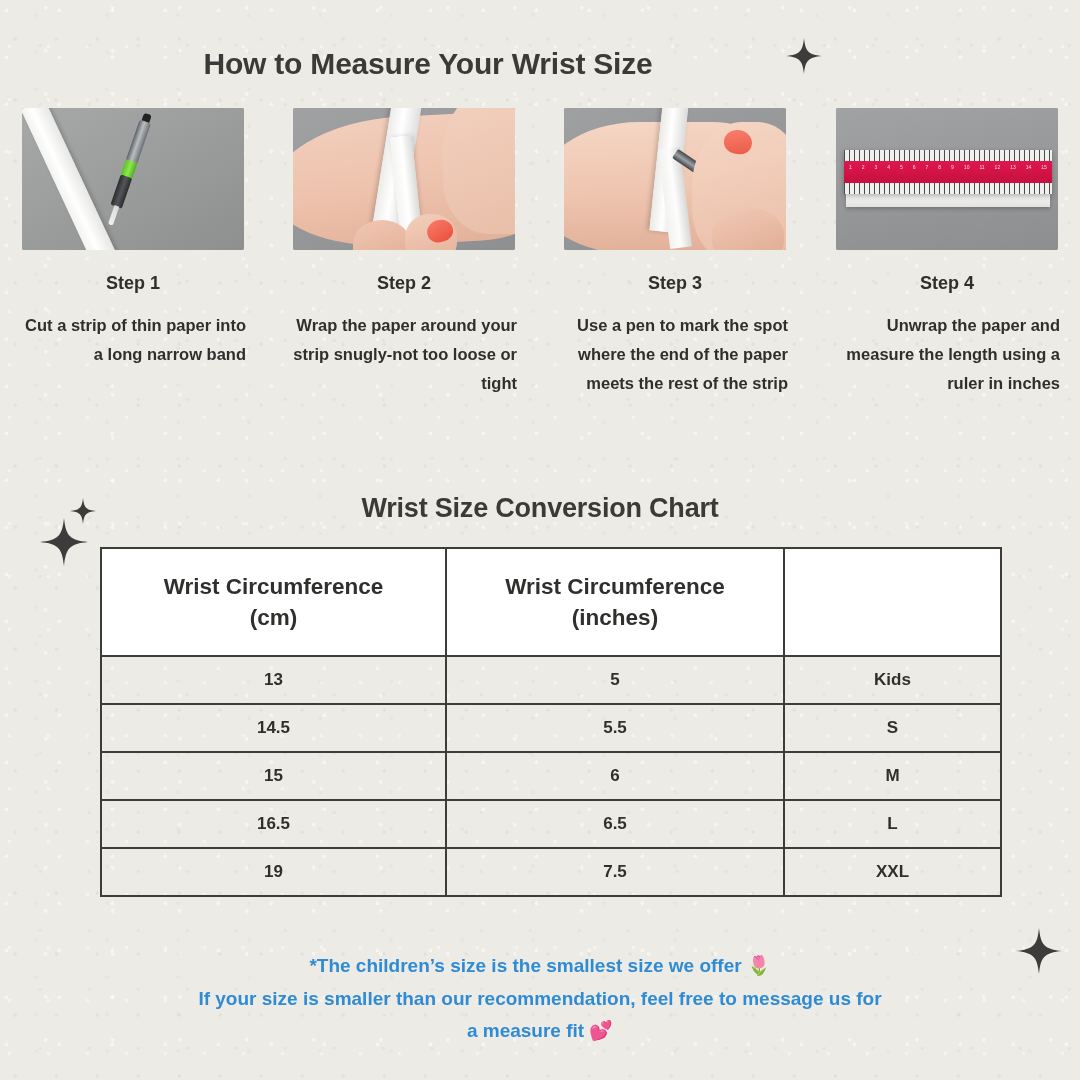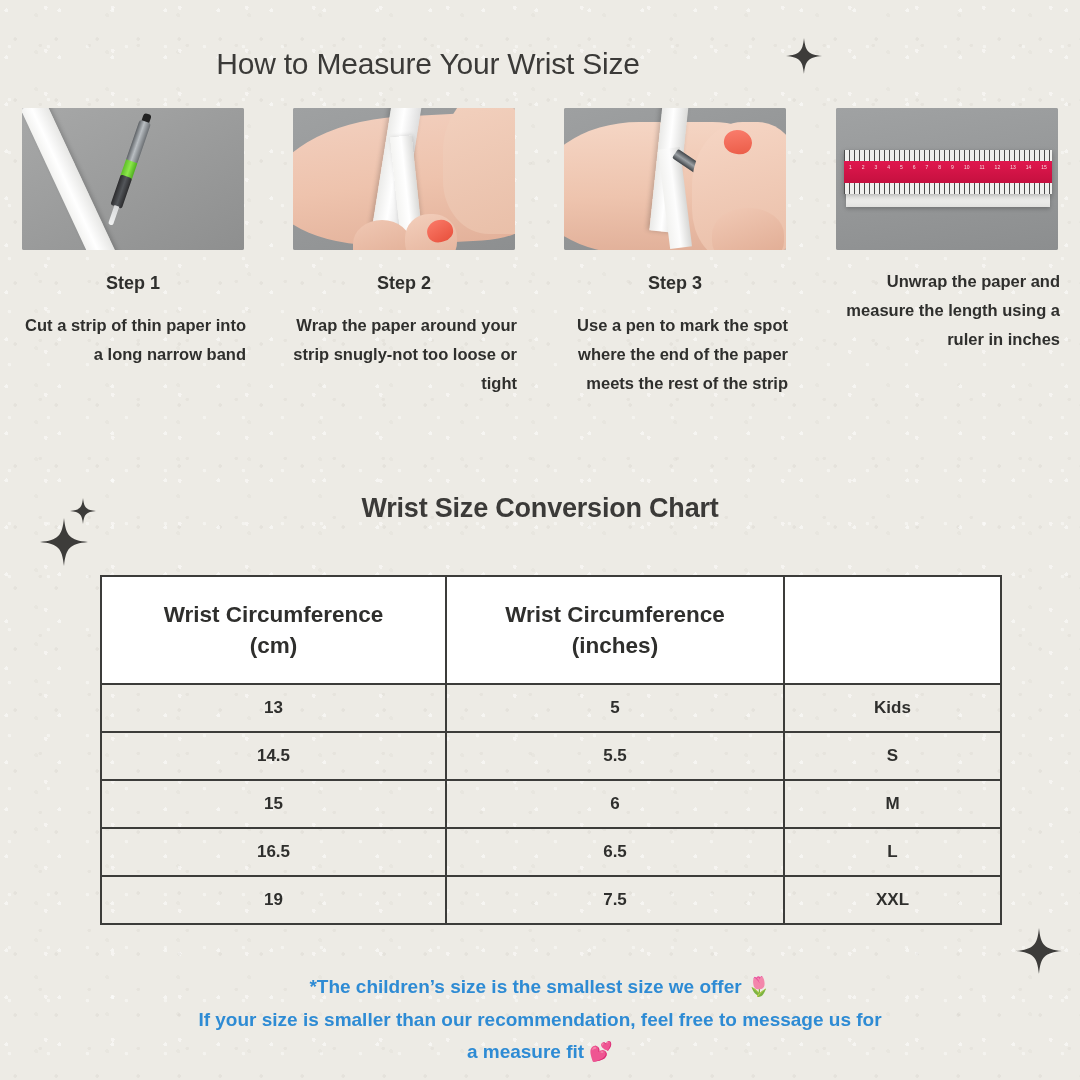--- a/index.html
+++ b/index.html
@@ -35,21 +35,21 @@
   }
 
   .stage { position: absolute; inset: 0; z-index: 1; }
 
   
   .main-title {
     position: absolute;
     left: 0; top: 47px; width: 856px;
     text-align: center;
     font-size: 30px;
-    font-weight: normal;
+    font-weight: bold;
     letter-spacing: -0.2px;
     color: #3b3a38;
   }
 
   .section-title {
     position: absolute;
     left: 0; top: 493px; width: 1080px;
     text-align: center;
     font-size: 27px;
     font-weight: bold;
@@ -162,21 +162,21 @@
     background-image: repeating-linear-gradient(90deg, #4b4b4b 0 1px, transparent 1px 5px);}
   .ph4-ticks-top { top:0; }
   .ph4-ticks-bot { top:33px; }
   .ph4-nums { position:absolute; left:0; top:12px; width:208px; height:10px;
     display:flex; justify-content:space-around; align-items:center;
     font-size:5px; color:#f7d7df; font-family:"Liberation Sans", sans-serif;}
 
   
   .size-table {
     position: absolute;
-    left: 100px; top: 575px;
+    left: 100px; top: 547px;
     width: 900px;
     border-collapse: collapse;
     table-layout: fixed;
     border-radius: 30px;
   }
   .size-table th, .size-table td {
     border: 2px solid #3c3c3a;
     text-align: center;
     color: #2f2f2d;
   }
@@ -201,21 +201,20 @@
   
   .footnote {
     position: absolute;
     left: 60px; top: 950px;
     width: 960px;
     text-align: center;
     color: #2e8bd4;
     font-size: 19px;
     font-weight: bold;
     line-height: 1.72;
-    margin-top: 21px;
   }
 </style>
 </head>
 <body>
 
 <div class="paper-grain"></div>
 
 <div class="stage">
 
   <div class="main-title">How to Measure Your Wrist Size</div>
@@ -314,20 +313,21 @@
               <span>10</span>
               <span>11</span>
               <span>12</span>
               <span>13</span>
               <span>14</span>
               <span>15</span>
             </div>
           <div class="ph4-ticks-bot"></div>
         </div>
       </div>
+      <div class="step-label">Step 4</div>
       <div class="step-desc">Unwrap the paper and measure the length using a ruler in inches</div>
     </div>
   </div>
 
   <div class="section-title">Wrist Size Conversion Chart</div>
 
   <table class="size-table">
     <colgroup>
       <col class="col-cm">
         <col class="col-in">

